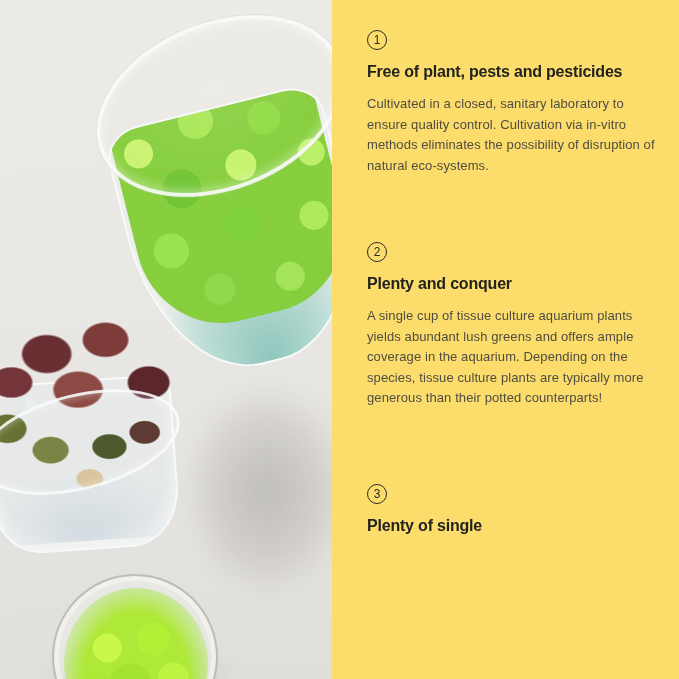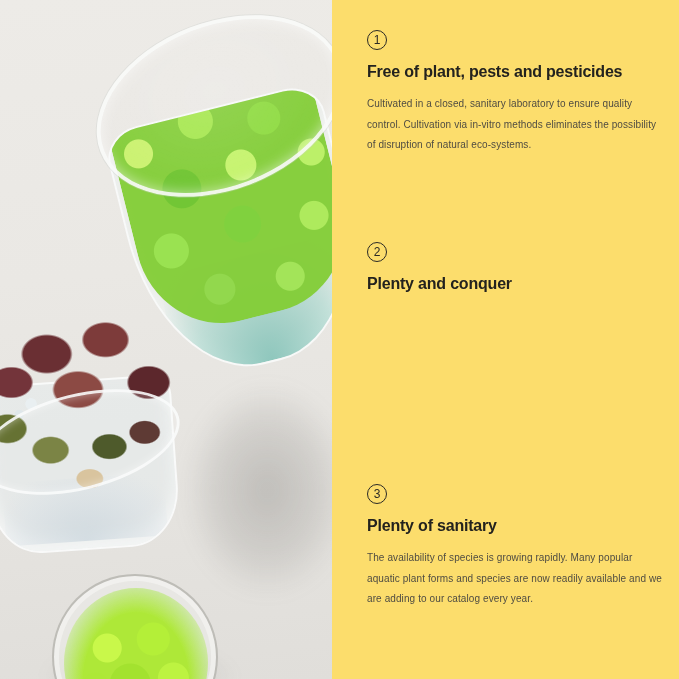--- a/index.html
+++ b/index.html
@@ -141,21 +141,21 @@
   .num-badge {
     width:20px; height:20px; border:1.6px solid #2B2A25; border-radius:50%;
     display:flex; align-items:center; justify-content:center;
     font-size:12px; font-weight:400; color:#2B2A25; margin-bottom:13px;
   }
   .sec-title {
     font-size:16px; font-weight:700; color:#23221E;
     letter-spacing:-0.2px; white-space:nowrap; margin-bottom:13px;
   }
   .sec-body {
-    width:296px; font-size:10px; font-weight:400; color:#4F4C42;
+    width:296px; font-size:13px; font-weight:400; color:#4F4C42;
     line-height:20.5px; letter-spacing:0.1px;
   }
 </style>
 </head>
 <body>
 
 <div class="canvas">
 
   <div class="photo-pane">
     <div class="shadow-blob"></div>
@@ -190,24 +190,24 @@
       </div>
       <h2 class="sec-title">Free of plant, pests and pesticides</h2>
       <p class="sec-body">Cultivated in a closed, sanitary laboratory to ensure quality control. Cultivation via in-vitro methods eliminates the possibility of disruption of natural eco-systems.</p>
     </section>
 
     <section class="info-section s2">
       <div class="num-badge">
         <span>2</span>
       </div>
       <h2 class="sec-title">Plenty and conquer</h2>
+      <p class="sec-body">A single cup of tissue culture aquarium plants yields abundant lush greens and offers ample coverage in the aquarium. Depending on the species, tissue culture plants are typically more generous than their potted counterparts!</p>
     </section>
 
     <section class="info-section s3">
       <div class="num-badge">
         <span>3</span>
       </div>
-      <h2 class="sec-title">Plenty of sanitary</h2>
-      <p class="sec-body">The availability of species is growing rapidly. Many popular aquatic plant forms and species are now readily available and we are adding to our catalog every year.</p>
+      <h2 class="sec-title">Plenty of single</h2>
     </section>
 
   </div>
 </div>
 
 </body></html>

